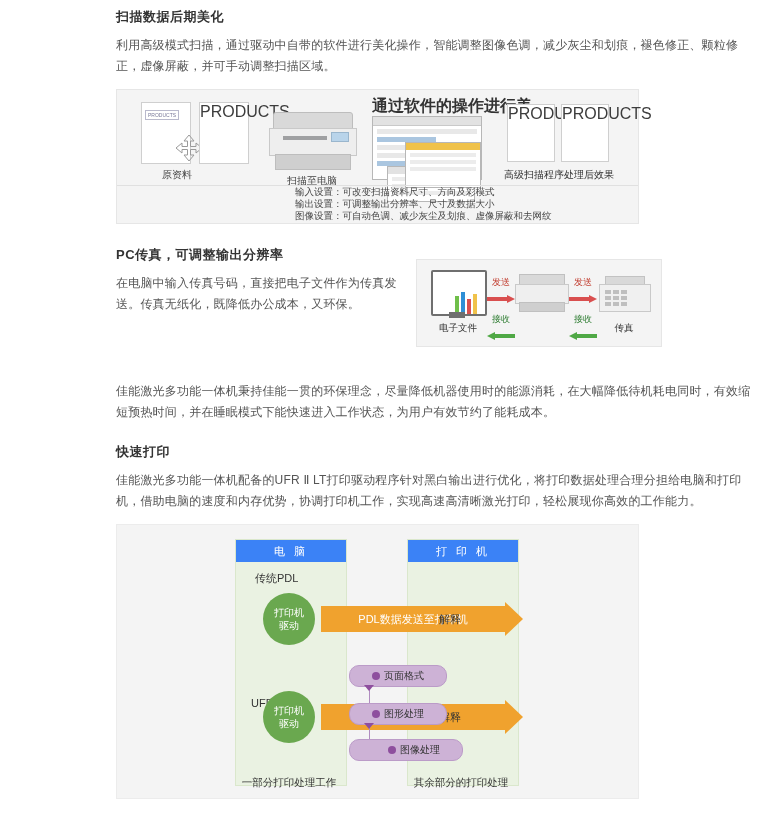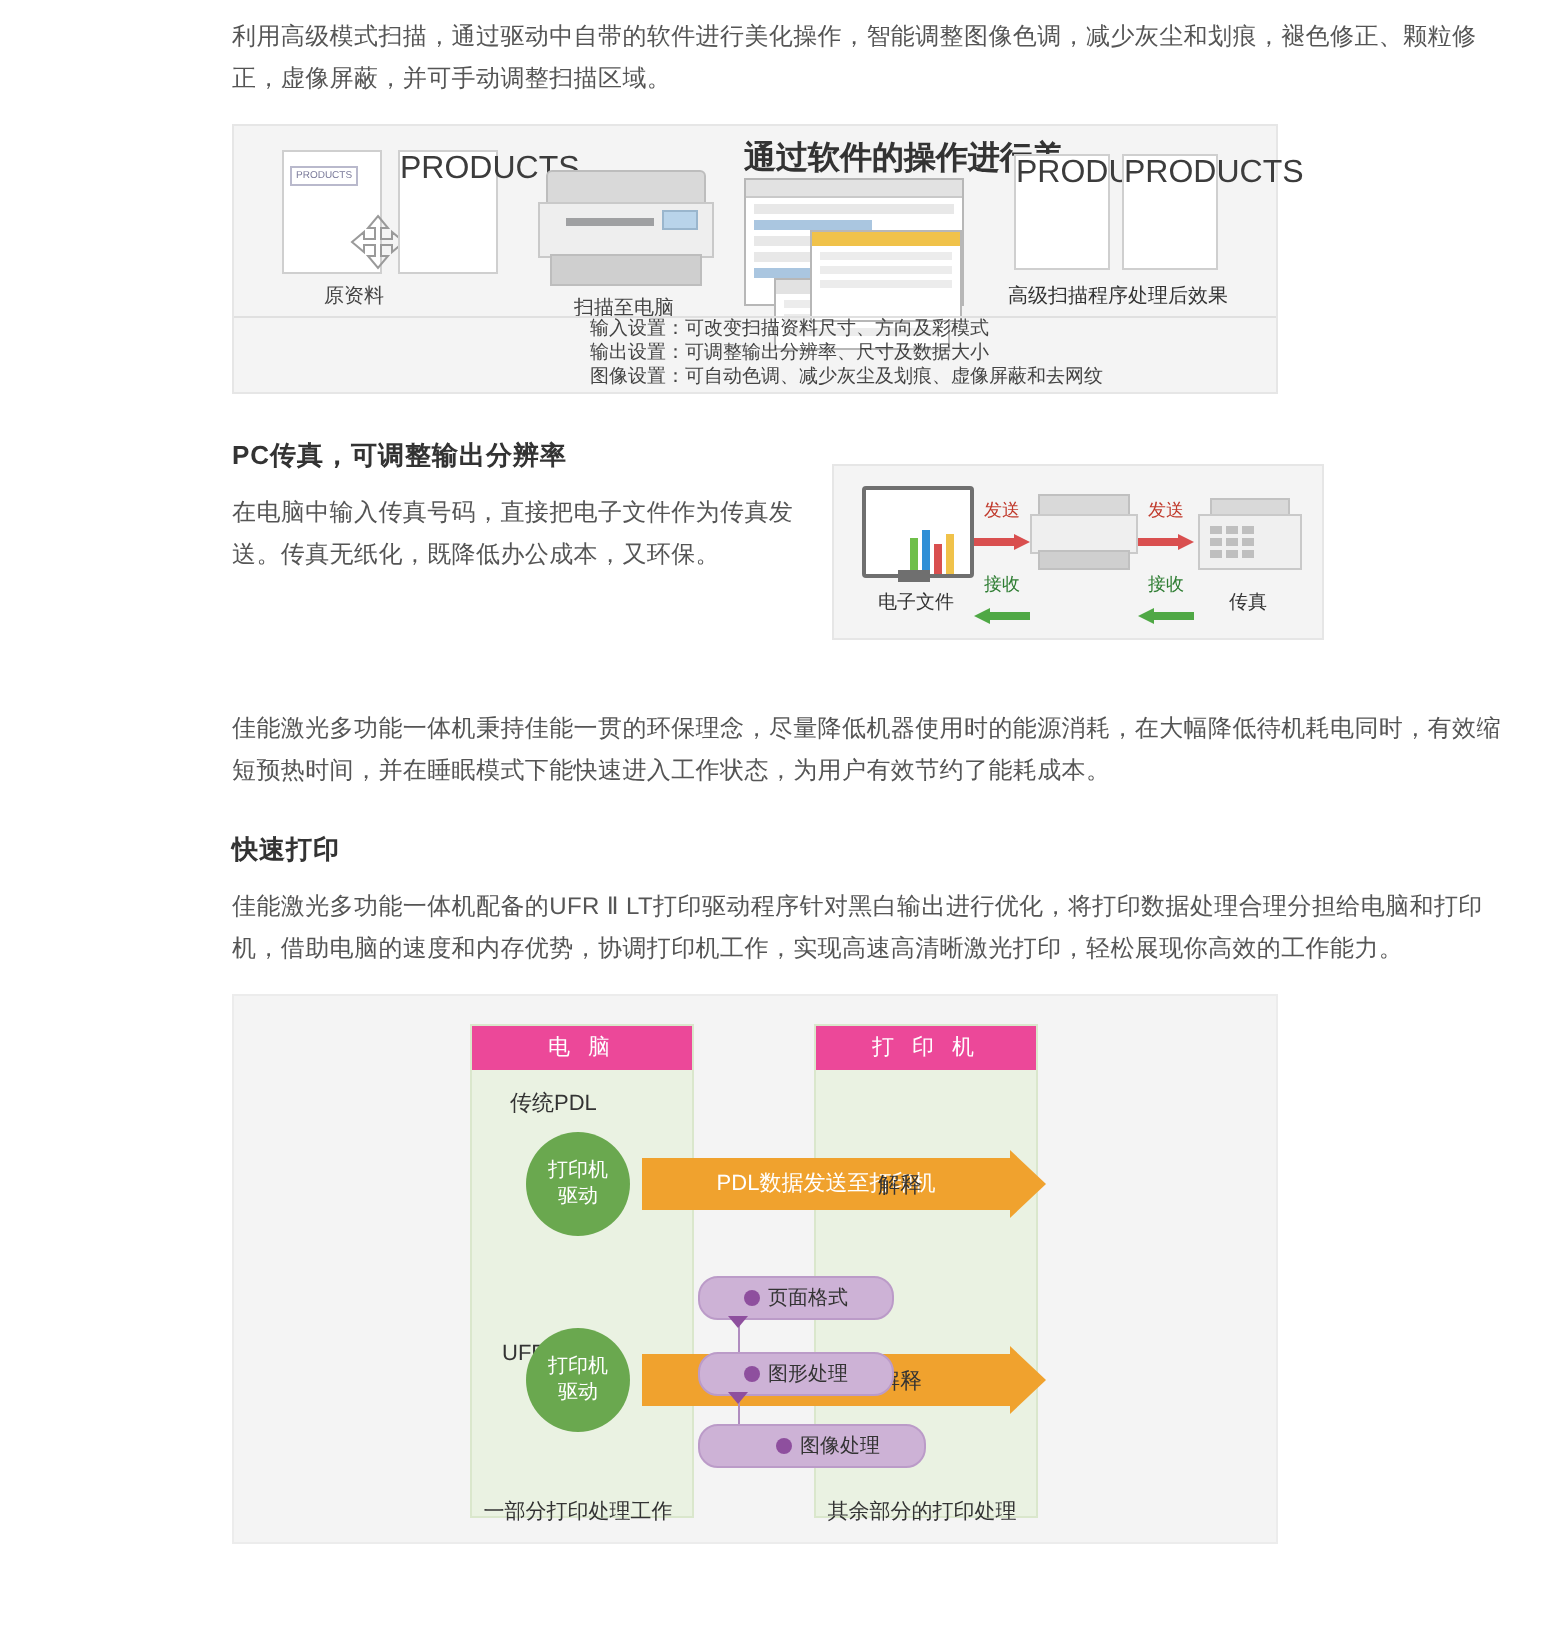--- a/index.html
+++ b/index.html
@@ -103,21 +103,21 @@
   .lblsm{font-size:9px;color:#c0392b;}
   .lblsm.green{color:#2e7d32;}
   .figcap{position:absolute;font-size:9.5px;color:#333;text-align:center;}
 
   
   .fig3{
     position:relative;margin:12px 0 0 0;width:523px;height:275px;background:#f4f4f4;border:1px solid #ececec;box-sizing:border-box;
   }
   .col-pc{position:absolute;left:118px;top:14px;width:110px;height:245px;background:#eaf2e2;border:1px solid #dae7cc;}
   .col-pr{position:absolute;left:290px;top:14px;width:110px;height:245px;background:#eaf2e2;border:1px solid #dae7cc;}
-  .hdr{position:absolute;top:0;width:110px;height:22px;background:#ec4899;color:#fff;font-size:11px;line-height:22px;text-align:center;letter-spacing:3px;}
+  .hdr{position:absolute;top:0;width:110px;height:22px;background:#3b82f6;color:#fff;font-size:11px;line-height:22px;text-align:center;letter-spacing:3px;}
   .pdl-lbl{position:absolute;font-size:11px;color:#333;}
   .drv{
     position:absolute;width:52px;height:52px;border-radius:50%;background:#6aa84f;color:#fff;
     font-size:10px;line-height:13px;text-align:center;display:flex;align-items:center;justify-content:center;
   }
   .bigarrow{position:absolute;height:26px;}
   .bigarrow .body{position:absolute;left:0;top:0;height:26px;background:#f0a22e;}
   .bigarrow .head{position:absolute;top:-4px;width:0;height:0;border-top:17px solid transparent;border-bottom:17px solid transparent;border-left:18px solid #f0a22e;}
   .bigarrow .txt{position:absolute;left:0;top:0;height:26px;line-height:26px;color:#fff;font-size:11px;text-align:center;width:100%;}
   .pill{
@@ -130,20 +130,21 @@
   .botcap{position:absolute;bottom:8px;font-size:10.5px;color:#333;text-align:center;width:160px;}
   .explain{position:absolute;font-size:11px;color:#333;}
 </style>
 </head>
 <body>
 
 <div class="page">
   <div class="content">
 
     <div class="sec">
+      <h3 class="sec-title">扫描数据后期美化</h3>
       <p class="sec-body">利用高级模式扫描，通过驱动中自带的软件进行美化操作，智能调整图像色调，减少灰尘和划痕，褪色修正、颗粒修正，虚像屏蔽，并可手动调整扫描区域。</p>
 
       <div class="fig1">
         <div class="inner">
 
           <div class="paper">
             <span class="lbl">PRODUCTS</span>
             <svg class="arrowcross" viewBox="0 0 30 30">
               <path d="M15 2 L20 8 L16.5 8 L16.5 13.5 L22 13.5 L22 10 L28 15 L22 20 L22 16.5 L16.5 16.5 L16.5 22 L20 22 L15 28 L10 22 L13.5 22 L13.5 16.5 L8 16.5 L8 20 L2 15 L8 10 L8 13.5 L13.5 13.5 L13.5 8 L10 8 Z" fill="none" stroke="#9a9a9a" stroke-width="1"></path>
             </svg>

